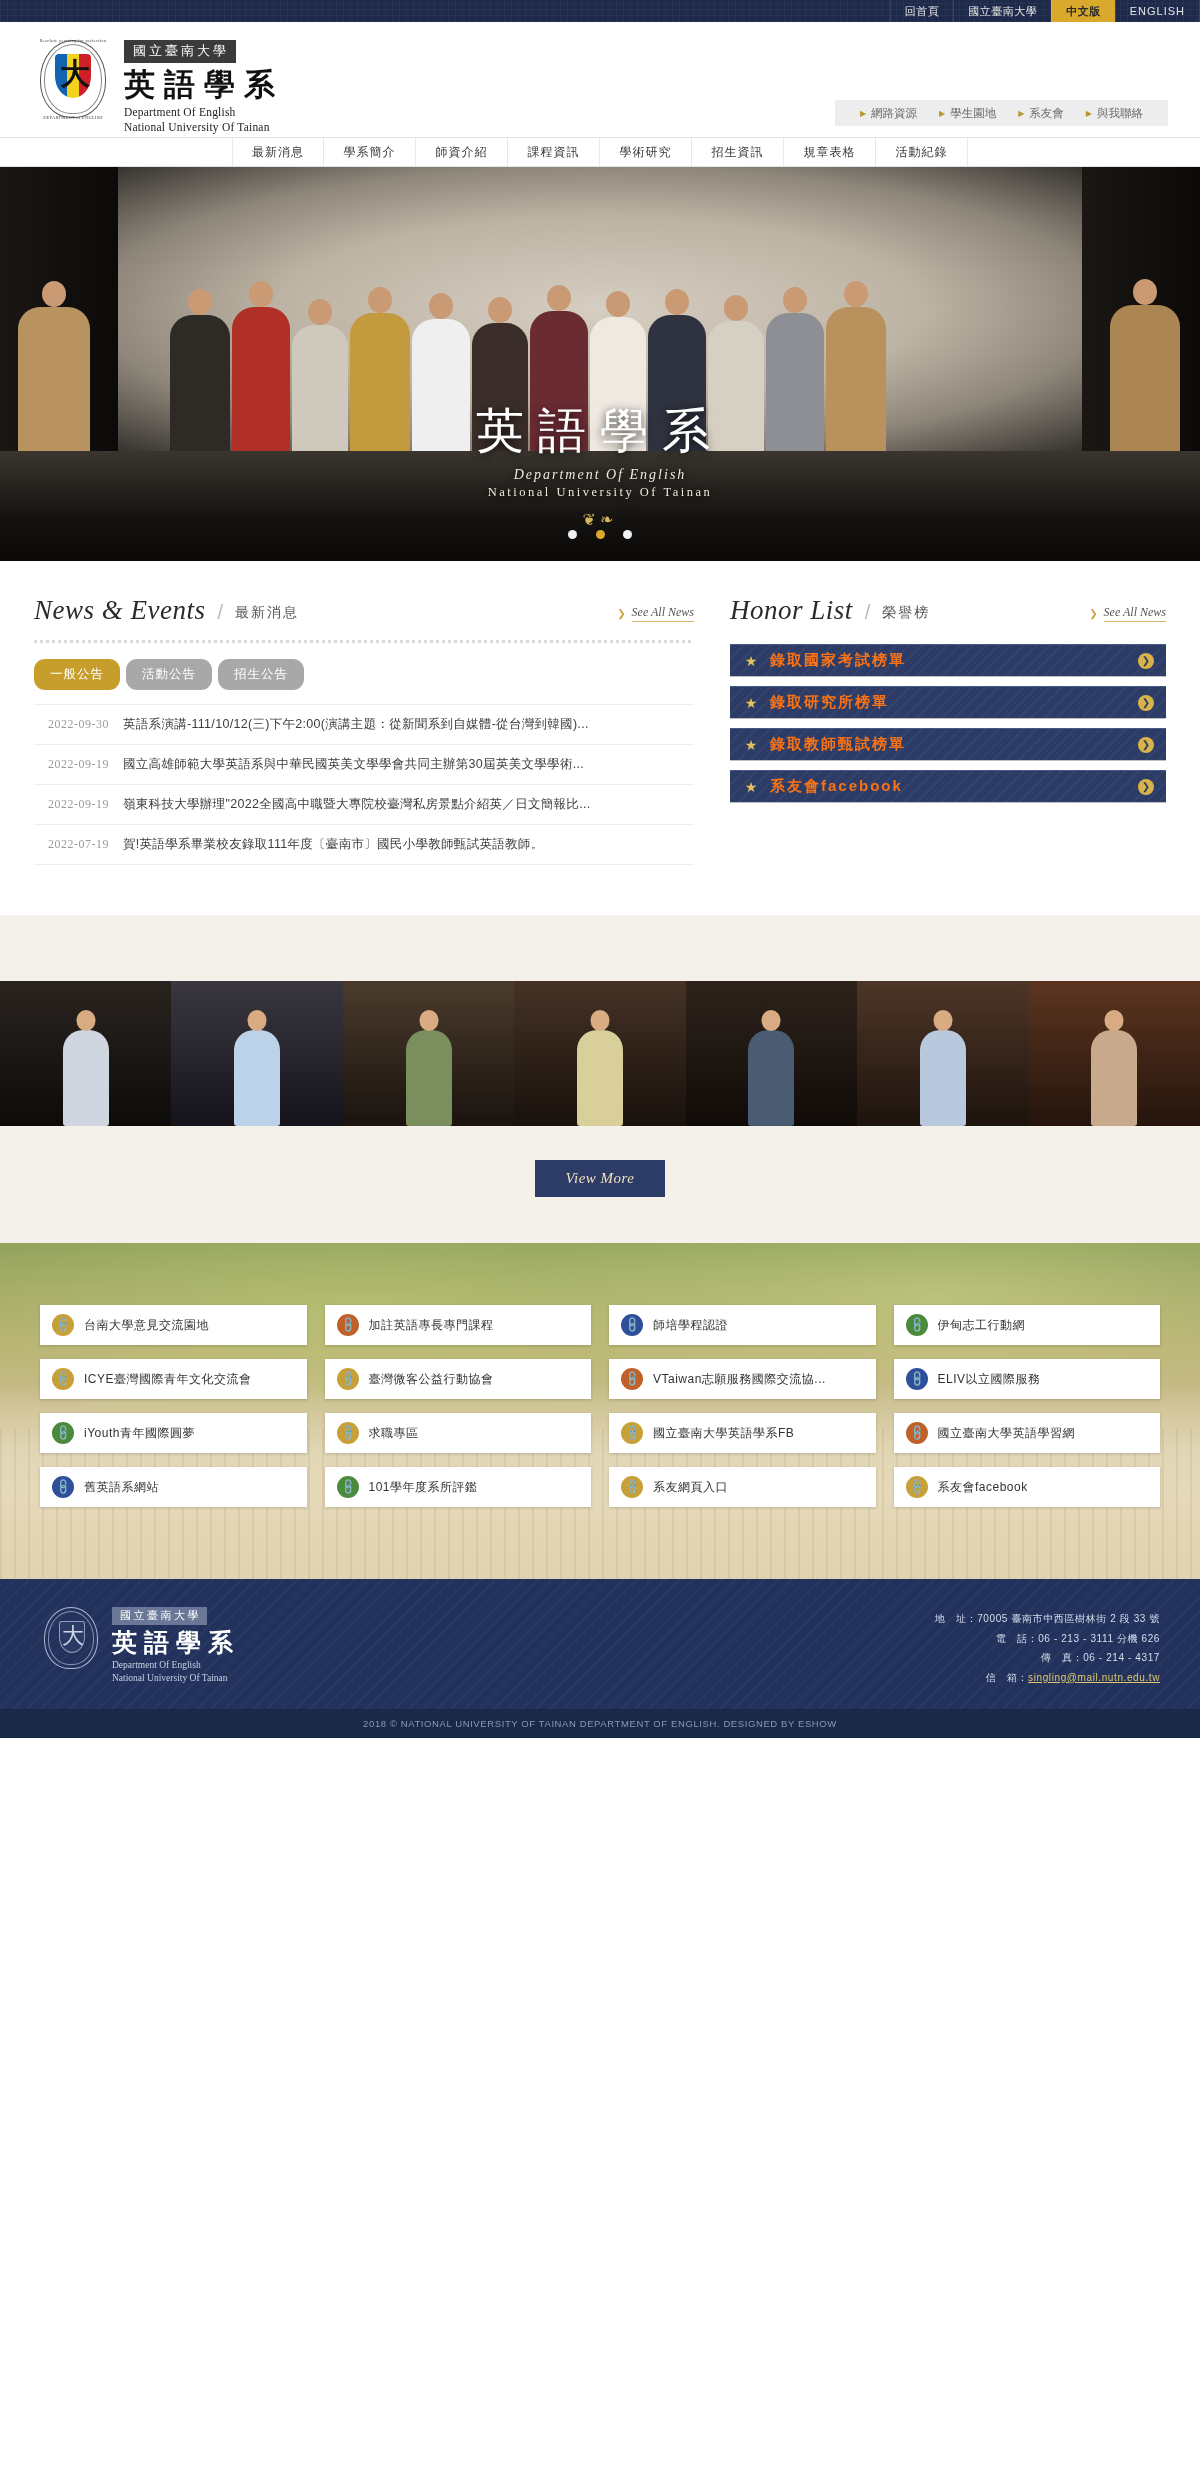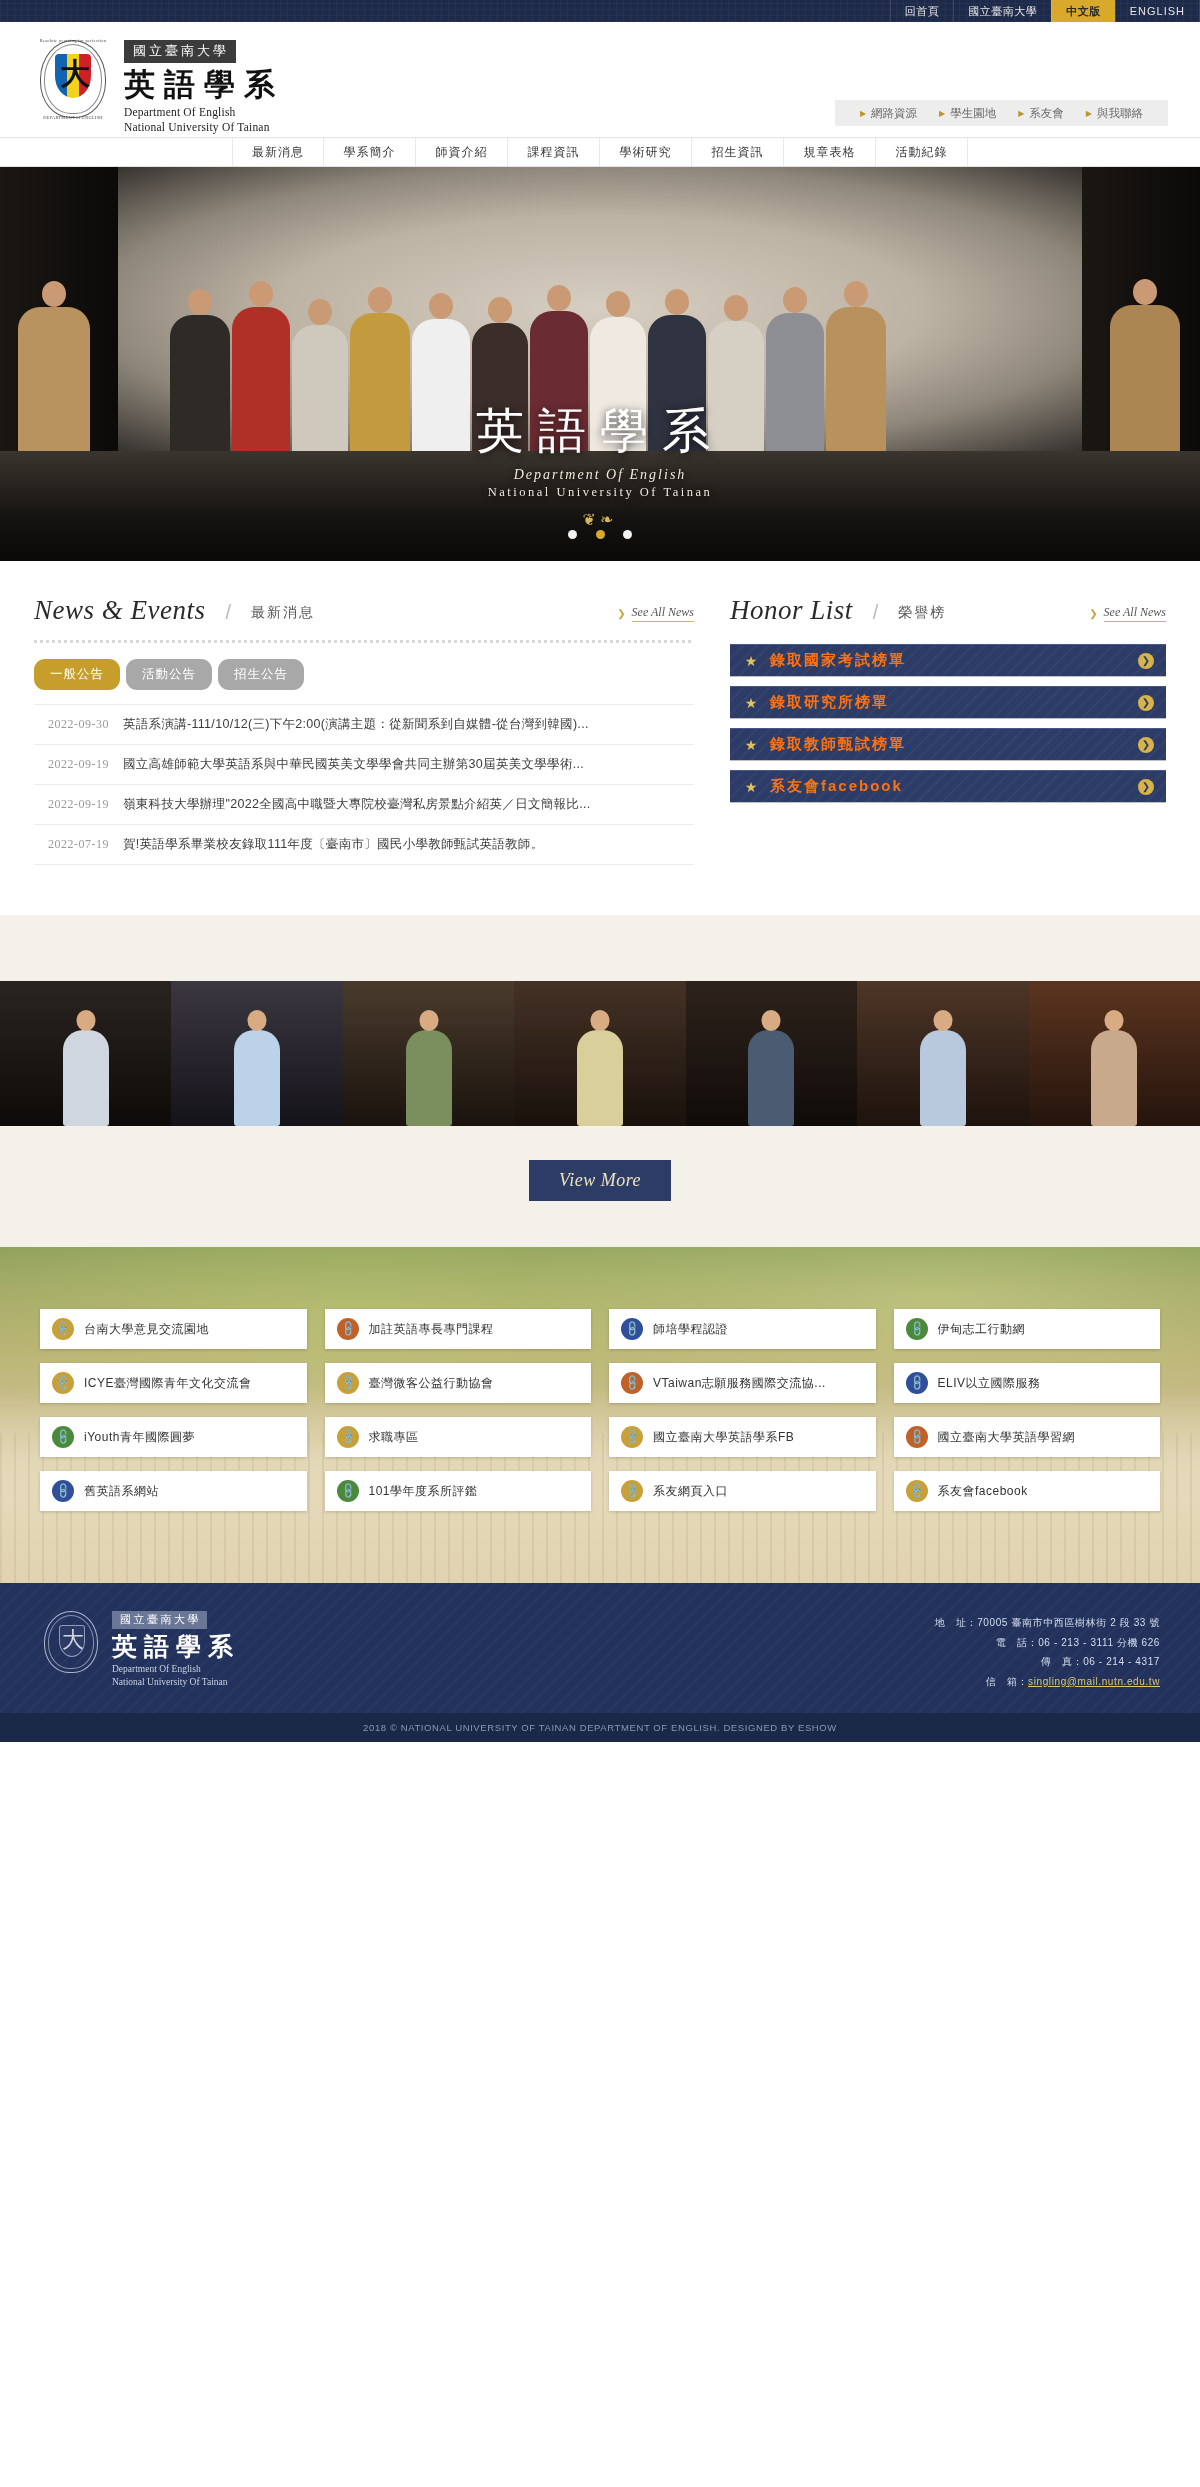--- a/index.html
+++ b/index.html
@@ -187,21 +187,21 @@
 
   
   .content {
     width: 1200px; padding: 34px 34px 50px 34px;
     display: flex; gap: 36px;
     background:#fff;
   }
   .col-news { width: 660px; }
   .col-honor { flex: 1; }
 
-  .sec-head { display:flex; align-items:flex-end; gap: 20px; position:relative; }
+  .sec-head { display:flex; align-items:flex-end; gap: 12px; position:relative; }
   .sec-title-en {
     font-family: "Liberation Serif","DejaVu Serif",serif;
     font-style: italic; font-size: 27px; color: #2a2a2a; letter-spacing:.5px;
   }
   .sec-slash { color: #bbb; font-size: 20px; padding-bottom:2px; }
   .sec-title-cn {
     font-size: 14px; color: #555; letter-spacing: 2px; padding-bottom: 4px;
   }
   .see-all {
     margin-left:auto; display:flex; align-items:center; gap:6px;
@@ -290,21 +290,21 @@
     width:46px; height:96px; border-radius:20px 20px 3px 3px;
   }
   .gal-cell .person::after{
     content:""; position:absolute; top:-20px; left:50%; transform:translateX(-50%);
     width:19px; height:21px; border-radius:50%; background:#d8ab82;
   }
   .viewmore-wrap { text-align:center; margin-top: 34px; }
   .viewmore {
     display:inline-block; background:#2c3c66; color:#efe3bd;
     font-family:"Liberation Serif","DejaVu Serif",serif; font-style:italic;
-    font-size: 18px; padding: 10px 30px; cursor:pointer; letter-spacing:.5px;
+    font-size: 15px; padding: 10px 30px; cursor:pointer; letter-spacing:.5px;
   }
 
   
   .links-sec {
     padding: 62px 40px 72px 40px;
     position: relative; overflow:hidden;
     background:
       radial-gradient(ellipse 70% 60% at 30% 20%, rgba(190,205,120,.55), rgba(0,0,0,0) 60%),
       radial-gradient(ellipse 60% 55% at 78% 16%, rgba(215,225,150,.45), rgba(0,0,0,0) 60%),
       linear-gradient(180deg, #8fa05a 0%, #b9b173 30%, #cfc295 55%, #e0d3ad 75%, #d7c89f 100%);

